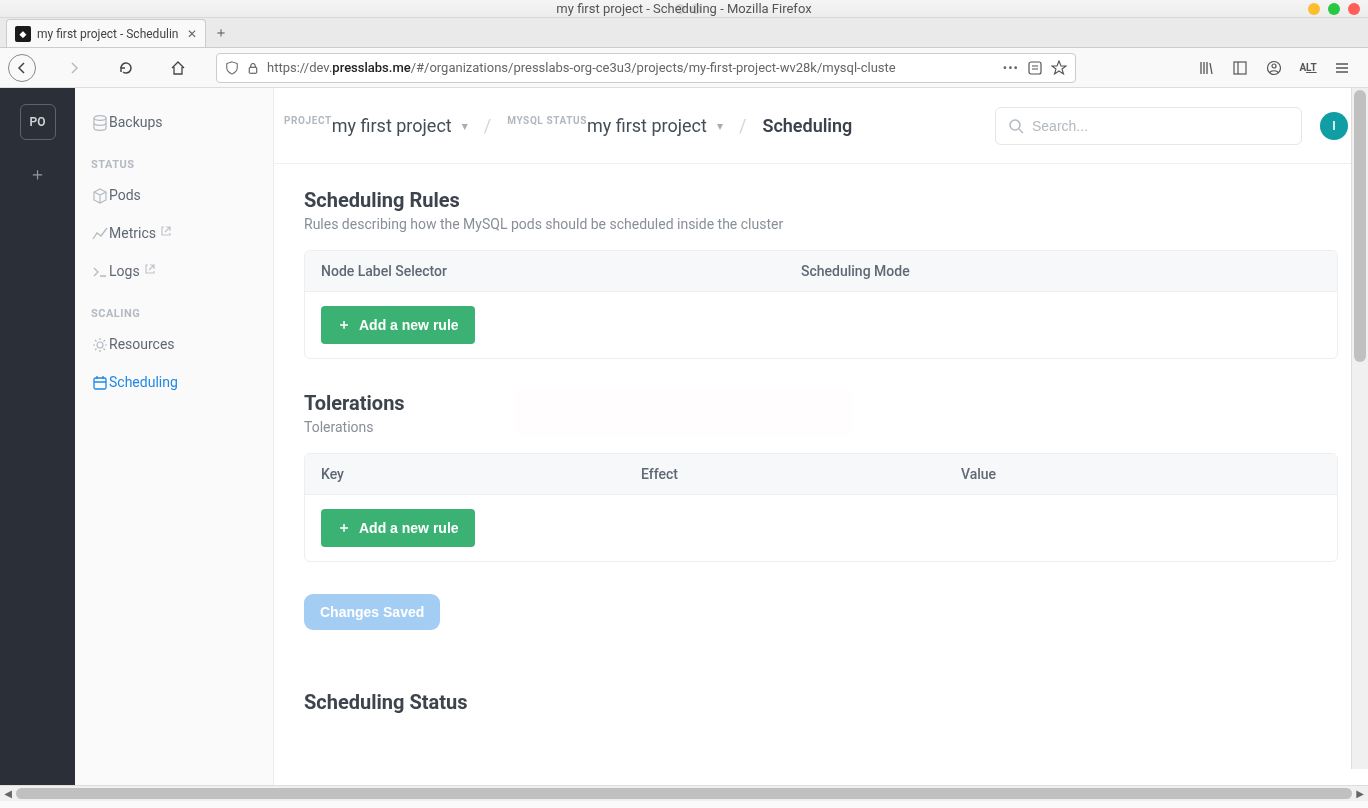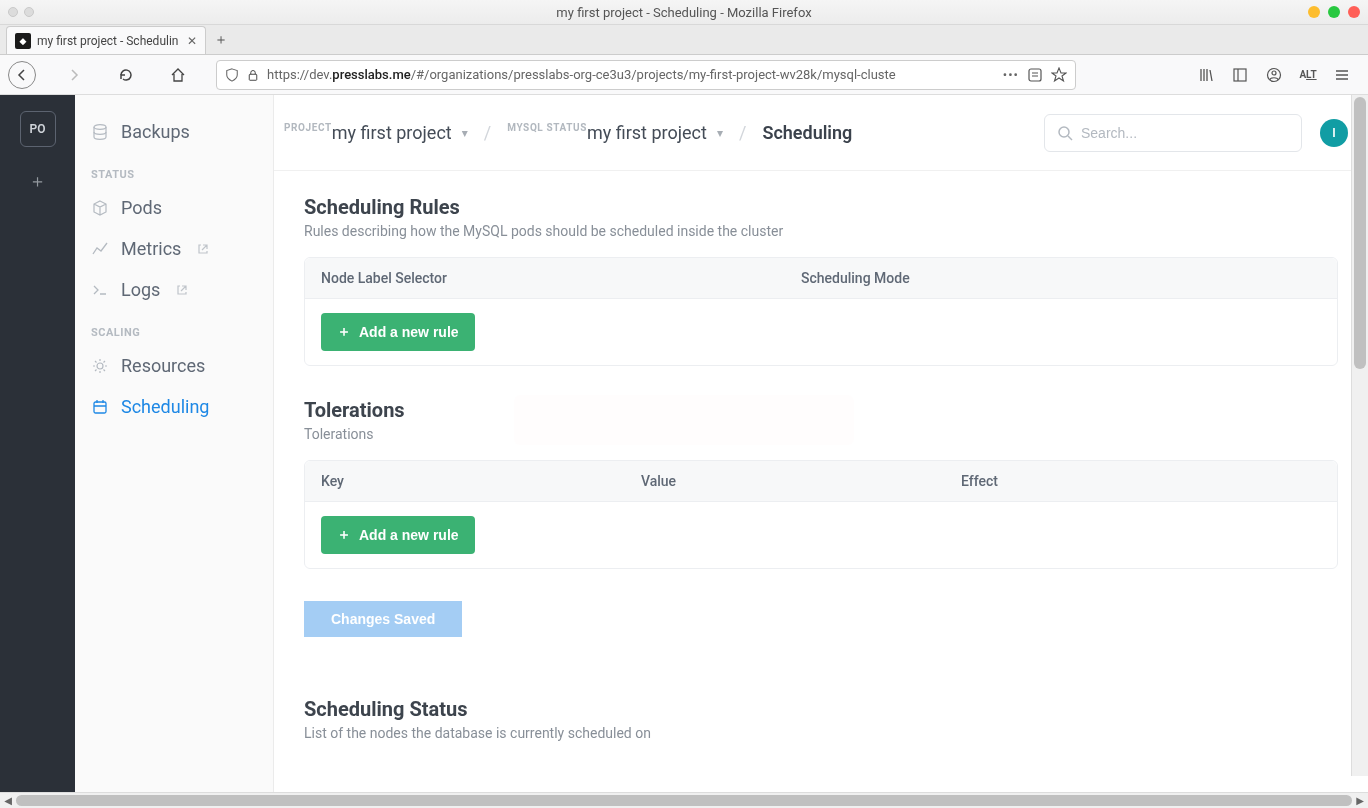--- a/index.html
+++ b/index.html
@@ -6,26 +6,27 @@
     body {
       font-family: -apple-system, BlinkMacSystemFont, "Segoe UI", Roboto, sans-serif;
       font-size: 14px;
       color: #333;
       background: #fafafa;
       overflow: hidden;
     }
 
     
     .os-titlebar {
-      height: 25px;
+      height: 18px;
       background: linear-gradient(#f5f5f5, #ececec);
       border-bottom: 1px solid #d8d8d8;
       display: flex;
       align-items: center;
       position: relative;
+      justify-content: center;
     }
     .os-titlebar-left { display: flex; gap: 6px; padding-left: 8px; }
     .os-titlebar-left .dot { width: 10px; height: 10px; border-radius: 50%; }
     .dot.gray1 { background: #dcdcdc; border: 1px solid #c9c9c9; }
     .dot.gray2 { background: #dcdcdc; border: 1px solid #c9c9c9; }
     .os-title { position: absolute; left: 50%; transform: translateX(-50%); color: #555; font-size: 13px; }
     .os-titlebar-right { position: absolute; right: 8px; display: flex; gap: 8px; }
     .os-titlebar-right .dot { width: 12px; height: 12px; border-radius: 50%; }
     .dot.yellow { background: #fdbd2e; }
     .dot.green { background: #28c840; }
@@ -124,21 +125,21 @@
       width: 36px; height: 36px; border:1px solid #5c6370; border-radius:6px; display:flex; align-items:center; justify-content:center;
       color:#d0d4da; font-size:12px; font-weight:600;
     }
     .rail-plus { color:#93989f; font-size:18px; cursor:pointer; }
 
     
     .sidebar {
       width: 199px; background:#fafafa; border-right:1px solid #ebebeb; padding-top:16px;
     }
     .sidebar .side-item {
-      display:flex; align-items:center; gap:12px; padding:10px 16px; color:#5f6875; font-size:18px; cursor:pointer;
+      display:flex; padding:10px 16px; color:#5f6875; font-size:14px; cursor:pointer;
     }
     .sidebar .side-item.active { color:#1e88e5; }
     .sidebar .side-item .ext { margin-left:4px; color:#bfc4ca; }
     .sidebar .side-heading { padding:16px 16px 6px; font-size:11px; letter-spacing:.5px; color:#b4bac1; font-weight:700; }
     .side-icon { width:18px; height:18px; display:inline-flex; align-items:center; justify-content:center; color:#b4bac1; }
     .side-item.active .side-icon { color:#1e88e5; }
 
     
     .main { flex:1; background:#fff; display:flex; flex-direction:column; overflow:hidden; }
 
@@ -148,42 +149,42 @@
     }
     .crumb-group { display:flex; }
     .crumb-label { font-size:10px; letter-spacing:.6px; color:#b2b8bf; font-weight:700; }
     .crumb-value { font-size:18px; color:#444c57; display:flex; align-items:center; gap:10px; }
     .crumb-chevron { color:#a7adb4; font-size:12px; }
     .crumb-sep { color:#d2d6db; font-size:18px; }
     .crumb-current { font-size:18px; color:#3b424c; font-weight:600; }
 
     .hdr-right { margin-left:auto; display:flex; align-items:center; gap:18px; }
     .search-box {
-      width: 258px; height:38px; border:1px solid #e3e6ea; border-radius:6px; display:flex; align-items:center; padding:0 12px; gap:8px; color:#a7adb4;
+      width: 307px; height:38px; border:1px solid #e3e6ea; border-radius:6px; display:flex; align-items:center; padding:0 12px; gap:8px; color:#a7adb4;
     }
     .search-box input { border:none; outline:none; flex:1; font-size:14px; color:#555; }
     .search-box input::placeholder { color:#b3b9c0; }
     .avatar { width:28px; height:28px; border-radius:50%; background:#119da4; color:#fff; display:flex; align-items:center; justify-content:center; font-size:12px; font-weight:600; }
 
     
     .content { padding: 24px 30px; overflow:auto; flex:1; }
     .section-title { font-size:20px; color:#3d444d; font-weight:700; margin-bottom:4px; }
     .section-sub { font-size:14px; color:#888f98; margin-bottom:18px; }
     .panel { border:1px solid #eceef1; border-radius:6px; margin-bottom:24px; }
     .panel-head { background:#f7f8f9; display:flex; padding:12px 16px; font-size:14px; color:#5f6875; font-weight:500; border-bottom:1px solid #eceef1; border-radius:6px 6px 0 0; }
     .panel-head .col { flex:1; }
     .panel-head.three .col { flex:1; }
     .panel-body { padding:14px 16px; }
 
     .btn-green {
       background:#3bb273; color:#fff; border:none; border-radius:4px; padding:10px 16px; font-size:14px; font-weight:600; display:inline-flex; align-items:center; gap:8px; cursor:pointer;
     }
 
     .btn-saved {
-      background:#a4cdf4; color:#fff; border:none; border-radius:0; padding:10px 27px; font-size:14px; font-weight:600; cursor:default;
+      background:#a4cdf4; color:#fff; border:none; border-radius:9px; padding:10px 16px; font-size:14px; font-weight:600; cursor:default;
     }
 
     
     .faded-notif {
       position:absolute; top:300px; left:50%; transform:translateX(-50%);
       width:340px; height:50px; background:#fbe9e7; border-radius:6px; opacity:0.1; pointer-events:none;
     }
 
     svg { display:block; }
 
@@ -432,38 +433,37 @@
         </div>
 
         <div class="faded-notif"></div>
 
         <div class="section-block">
           <div class="section-title">Tolerations</div>
           <div class="section-sub">Tolerations</div>
           <div class="panel">
             <div class="panel-head three">
               <div class="col">Key</div>
+              <div class="col">Effect</div>
               <div class="col">Value</div>
-              <div class="col">Effect</div>
               <div style="width:40px;"></div>
             </div>
             <div class="panel-body">
               <button class="btn-green">
                 <span>＋</span>
                 <span>Add a new rule</span>
               </button>
             </div>
           </div>
         </div>
 
         <button class="btn-saved">Changes Saved</button>
 
         <div class="section-block" style="margin-top:60px;">
           <div class="section-title">Scheduling Status</div>
-          <div class="section-sub">List of the nodes the database is currently scheduled on</div>
         </div>
 
       </div>
     </div>
 
     <div class="v-scrollbar">
       <div class="thumb"></div>
     </div>
   </div>
 

